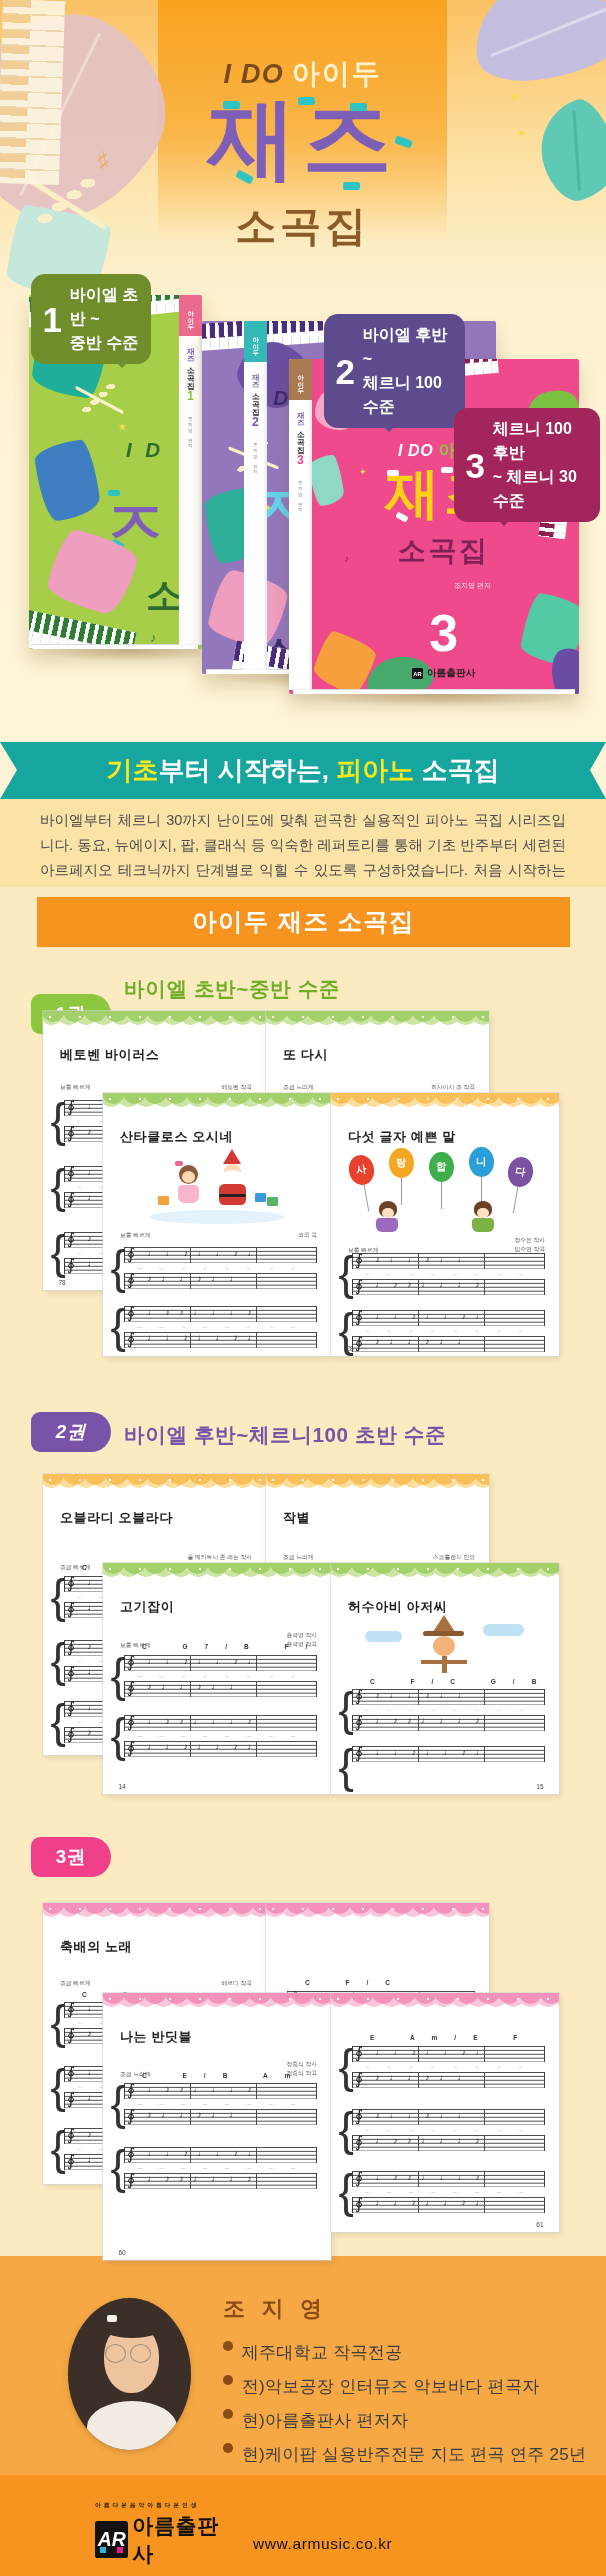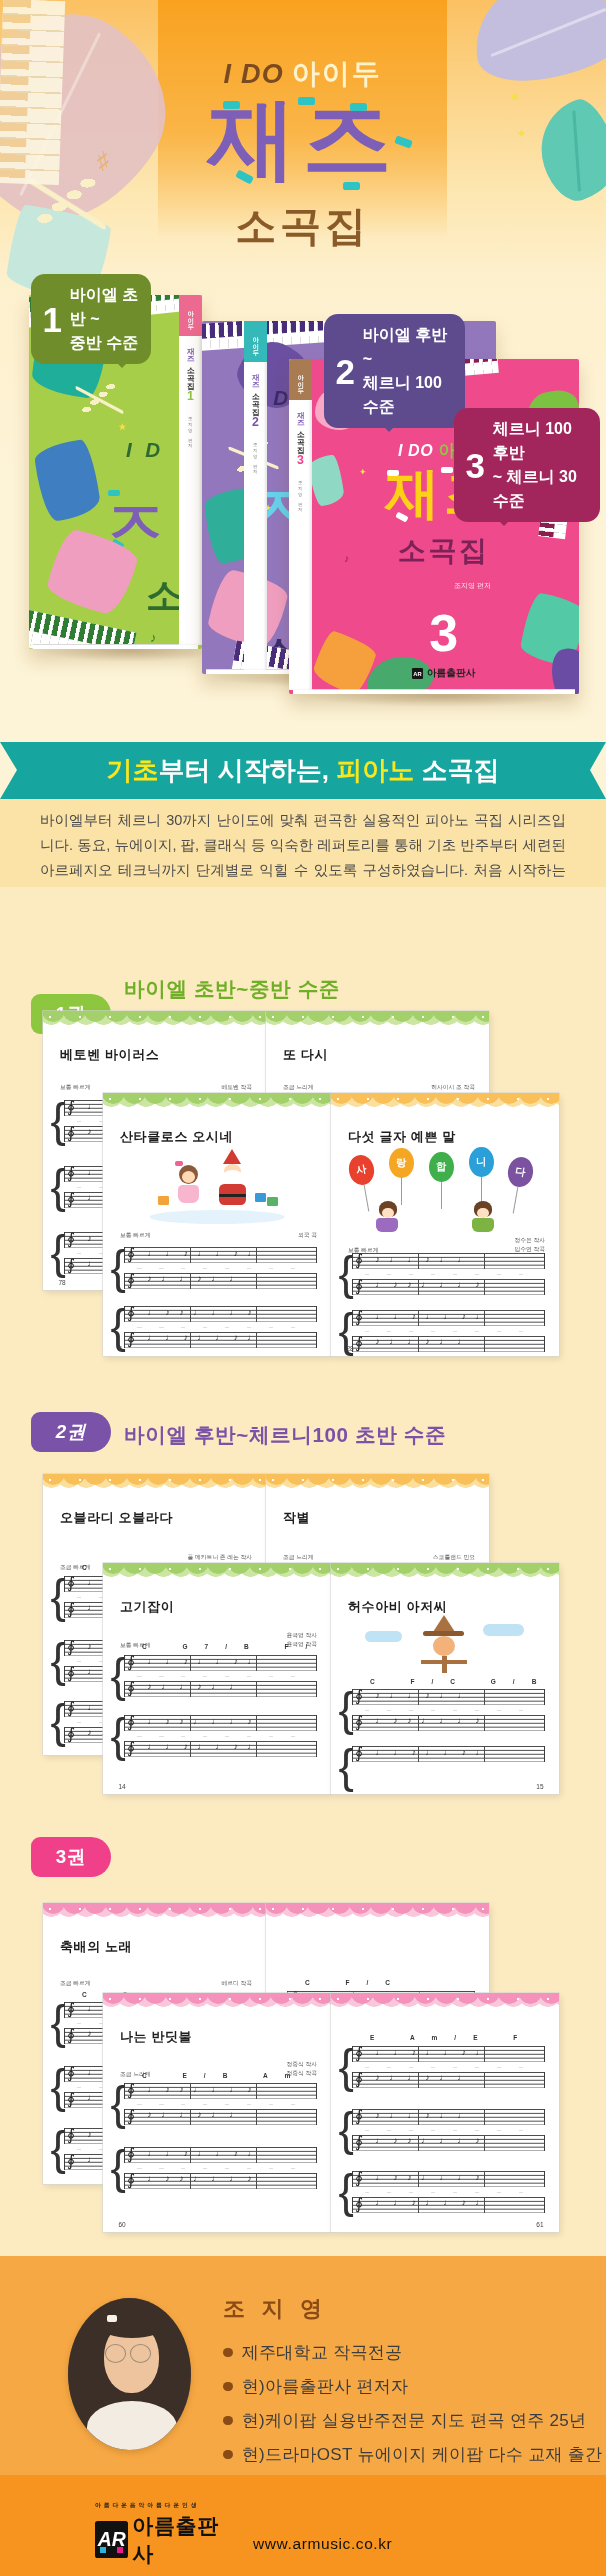--- a/index.html
+++ b/index.html
@@ -171,21 +171,21 @@
   .authorband{position:absolute;left:0;top:2256px;width:606px;height:219px;background:#f6a844;}
   .photo{position:absolute;left:68px;top:2298px;width:123px;height:152px;border-radius:50%;overflow:hidden;background:#a8795a;box-shadow:0 2.6px 6.5px rgba(120,70,10,.25);}
   .ph-hair{position:absolute;left:-11.6px;top:-9px;width:148px;height:161px;background:#3c2f28;border-radius:46% 54% 60% 40%;}
   .ph-face{position:absolute;left:36px;top:24.5px;width:55px;height:70px;background:#eec49e;border-radius:48%;}
   .ph-bang{position:absolute;left:30px;top:14px;width:68px;height:26px;background:#3c2f28;border-radius:0 0 50% 50%;}
   .ph-glass{position:absolute;width:19.4px;height:17px;border:1.9px solid #9c8b77;border-radius:50%;}
   .ph-top{position:absolute;left:19.4px;top:103px;width:90px;height:52px;background:#f3ece2;border-radius:50% 50% 0 0;}
   .ph-bow{position:absolute;left:39px;top:17px;width:10.3px;height:6.5px;background:#f5f2e6;border-radius:1.9px;}
   .aname{position:absolute;left:223px;top:2294px;font-size:22px;font-weight:800;color:#8a4b15;letter-spacing:5.2px;}
   .alist{position:absolute;left:223px;top:2341px;}
-  .aitem{display:flex;align-items:center;gap:9px;margin-bottom:11px;}
+  .aitem{display:flex;align-items:flex-start;gap:9px;margin-bottom:11px;}
   .adot{width:9.7px;height:9.7px;border-radius:50%;background:#8a4b15;flex:0 0 auto;}
   .atxt{font-size:17px;color:#3c3c3c;letter-spacing:0.3px;}
 
   
   .footer{position:absolute;left:0;top:2475px;width:606px;height:101px;background:#f7941f;}
   .flogo{position:absolute;left:95px;top:2501px;width:135px;}
   .fslogan{font-size:5.8px;font-weight:700;color:#1d1d1d;letter-spacing:2.9px;white-space:nowrap;}
   .flrow{display:flex;align-items:center;gap:3.9px;margin-top:1.9px;}
   .arbox{width:37px;height:37px;background:#111;border-radius:2.6px;color:#fff;display:flex;align-items:center;justify-content:center;
         font-size:19.4px;font-weight:900;font-style:italic;position:relative;}
@@ -332,20 +332,21 @@
 
 
   <div class="ribbon">
     <span class="yl">기초</span><span class="wh">부터 시작하는, </span><span class="yl">피아노</span><span class="wh"> 소곡집</span>
   </div>
 
   <div class="introband"></div>
   <div class="intro">바이엘부터 체르니 30까지 난이도에 맞춰 편곡한 실용적인 피아노 곡집 시리즈입니다. 동요, 뉴에이지, 팝, 클래식 등 익숙한 레퍼토리를 통해 기초 반주부터 세련된 아르페지오 테크닉까지 단계별로 익힐 수 있도록 구성하였습니다. 처음 시작하는 어린이나 성인 입문자 모두 부담 없이 나만의 연주곡을 완성하며, 음악적 감성과 실력을 동시에 키울 수 있는 연주곡집입니다.</div>
 
   <div class="sectionsband"></div>
+  <div class="banner">아이두 재즈 소곡집</div>
 
   <div class="volpill vp1" style="left:31px;top:994px;">1권</div>
   <div class="leveltxt lv1" style="left:124px;top:975px;">바이엘 초반~중반 수준</div>
 
   <div class="sheet z1" style="left:43px;top:1011px;width:223px;height:279px;">
     <div class="scallop sc-green"></div>
     <div class="sh-title">베토벤 바이러스</div>
     <div class="sh-meta" style="top:72px;">
         <span>보통 빠르게</span>
         <span>베토벤 작곡</span>
@@ -670,21 +671,21 @@
         <span class="brace">{</span>
         <div class="stv">
           <span class="notes n2"></span>
         </div>
         <div class="lyrgap"></div>
         <div class="stv">
           <span class="notes n1"></span>
         </div>
       </div>
   </div>
-  <div class="sheet z2" style="left:103px;top:1993px;width:228px;height:239px;">
+  <div class="sheet z2" style="left:103px;top:1993px;width:228px;height:267px;">
     <div class="scallop sc-pink"></div>
     <div class="sh-title">나는 반딧불</div>
     <div class="sh-meta" style="top:67px;">
         <span>조금 느리게</span>
         <span class="credit2"><span>정중식 작사</span><br><span>정중식 작곡</span></span>
       </div>
     <div class="chordrow" style="top:79px;">C E/B Am F G C</div>
     <div class="gs" style="top:90px;">
         <span class="brace">{</span>
         <div class="stv">
@@ -754,20 +755,24 @@
     <div class="ph-bow"></div>
   </div>
   <div class="aname">조 지 영</div>
   <div class="alist">
     <div class="aitem">
         <span class="adot"></span>
         <span class="atxt">제주대학교 작곡전공</span>
       </div>
     <div class="aitem">
         <span class="adot"></span>
+        <span class="atxt">전)악보공장 인터뮤즈 악보바다 편곡자</span>
+      </div>
+    <div class="aitem">
+        <span class="adot"></span>
         <span class="atxt">현)아름출판사 편저자</span>
       </div>
     <div class="aitem">
         <span class="adot"></span>
         <span class="atxt">현)케이팝 실용반주전문 지도 편곡 연주 25년</span>
       </div>
     <div class="aitem">
         <span class="adot"></span>
         <span class="atxt">현)드라마OST 뉴에이지 케이팝 다수 교재 출간</span>
       </div>

